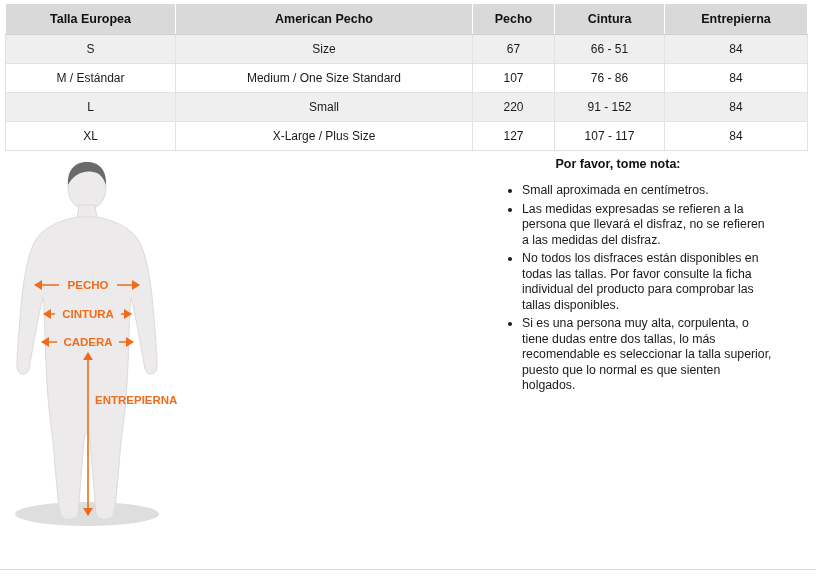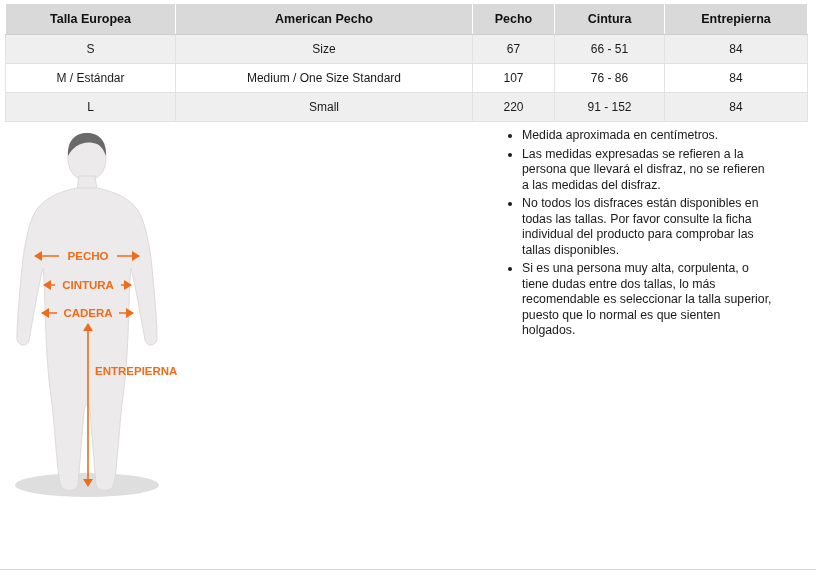--- a/index.html
+++ b/index.html
@@ -150,20 +150,27 @@
         <td>Medium / One Size Standard</td>
         <td>107</td>
         <td>76 - 86</td>
         <td>84</td>
       </tr>
       <tr class="odd">
         <td>L</td>
         <td>Small</td>
         <td>220</td>
         <td>91 - 152</td>
+        <td>84</td>
+      </tr>
+      <tr class="even">
+        <td>XL</td>
+        <td>X-Large / Plus Size</td>
+        <td>127</td>
+        <td>107 - 117</td>
         <td>84</td>
       </tr>
     </tbody>
   </table>
 
   <div class="lower">
 
     <div class="figure-wrap">
       <svg class="figure-svg" width="300" height="400" viewBox="0 0 300 400">
 
@@ -230,22 +237,23 @@
         <g stroke="#ef6c1a" stroke-width="1.6" fill="none">
           <line x1="83" y1="196" x2="83" y2="358"></line>
           <polyline points="78,203 83,195 88,203" fill="#ef6c1a" stroke="none"></polyline>
           <polyline points="78,351 83,359 88,351" fill="#ef6c1a" stroke="none"></polyline>
         </g>
         <text x="90" y="247" fill="#ef6c1a" font-family="Liberation Sans, sans-serif" font-size="11.5" font-weight="bold">ENTREPIERNA</text>
       </svg>
     </div>
 
     <div class="notes">
+      <div class="notes-title">Por favor, tome nota:</div>
       <ul>
-        <li>Medida aproximada en centímetros.</li>
+        <li>Small aproximada en centímetros.</li>
         <li>Las medidas expresadas se refieren a la persona que llevará el disfraz, no se refieren a las medidas del disfraz.</li>
         <li>No todos los disfraces están disponibles en todas las tallas. Por favor consulte la ficha individual del producto para comprobar las tallas disponibles.</li>
         <li>Si es una persona muy alta, corpulenta, o tiene dudas entre dos tallas, lo más recomendable es seleccionar la talla superior, puesto que lo normal es que sienten holgados.</li>
       </ul>
     </div>
 
   </div>
 
   <div class="footer-rule"></div>
 </div>

